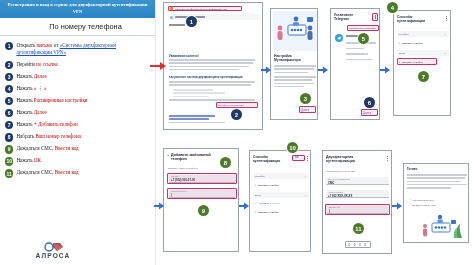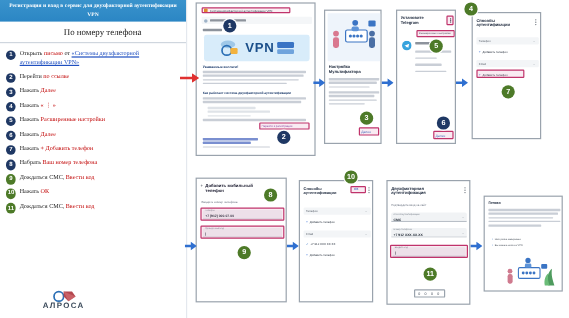--- a/index.html
+++ b/index.html
@@ -29,21 +29,21 @@
     line-height: 1.45;
     font-weight: bold;
     letter-spacing: .05px;
   }
   #subtitle-band {
     text-align: center;
     font-size: 7.4px;
     color: #1c1c1c;
     padding: 4px 0 4px 16px;
     border-bottom: 1px solid #cfd6de;
-    font-family: Liberation Serif, serif;
+    font-family: Liberation Sans, sans-serif;
   }
   #steps { padding: 5px 4px 0 5px; }
   .step {
     display: flex; align-items: flex-start;
     margin-bottom: 3.4px;
   }
   .step-badge {
     flex: 0 0 auto;
     width: 8.4px; height: 8.4px; border-radius: 50%;
     background: #1f3864;
@@ -232,32 +232,20 @@
     <div style="position:absolute;left:11px;top:4.6px;font-size:2.4px;color:#36404c;font-family:'Liberation Sans',sans-serif;white-space:nowrap;overflow:hidden;width:64px;">Система двухфакторной аутентификации VPN</div>
 
     <div style="position:absolute;left:4px;top:11px;width:92px;height:6px;background:#f4f6f8;border-radius:1px;"></div>
     <div style="position:absolute;left:6px;top:13px;width:3px;height:3px;border-radius:50%;background:#9fb3c8;"></div>
     <div style="position:absolute;left:11px;top:13px;width:30px;" class="tline dark"></div>
 
     <div class="onum" style="left:22px;top:13px;">1</div>
 
     <div style="position:absolute;left:5px;top:21px;width:16px;" class="tline dark"></div>
 
-    <div class="banner" style="position:absolute;left:6px;top:26px;width:88px;height:22px;">
-      <svg width="20" height="16" viewBox="0 0 20 16" style="margin-right:2px;">
-        <ellipse cx="8" cy="5" rx="6" ry="3.2" fill="#9fc8e8"></ellipse>
-        <circle cx="7" cy="10" r="4" fill="none" stroke="#2b6fb5" stroke-width="1.4"></circle>
-        <rect x="10" y="8" width="6" height="5" rx="1" fill="#f2b23e"></rect>
-      </svg>
-      <span class="vpn">VPN</span>
-      <svg width="16" height="14" viewBox="0 0 16 14" style="margin-left:1px;">
-        <rect x="1" y="2" width="14" height="5" rx="1" fill="#3a74c4"></rect>
-        <rect x="1" y="8" width="14" height="4" rx="1" fill="#6fa3dc"></rect>
-      </svg>
-    </div>
 
     <div style="position:absolute;left:5px;top:51px;font-size:2.9px;font-weight:bold;color:#1b3a6b;font-family:'Liberation Sans',sans-serif;">Уважаемые коллеги!</div>
     <div style="position:absolute;left:5px;top:56px;width:86px;">
       <div class="tline" style="width:86px"></div>
         <div class="tline" style="width:84px"></div>
       <div class="tline" style="width:80px"></div>
         <div class="tline" style="width:70px"></div>
     </div>
 
     <div style="position:absolute;left:5px;top:73px;font-size:2.7px;font-weight:bold;color:#1b3a6b;font-family:'Liberation Sans',sans-serif;white-space:nowrap;overflow:hidden;width:90px;">Как работает система двухфакторной аутентификации</div>

